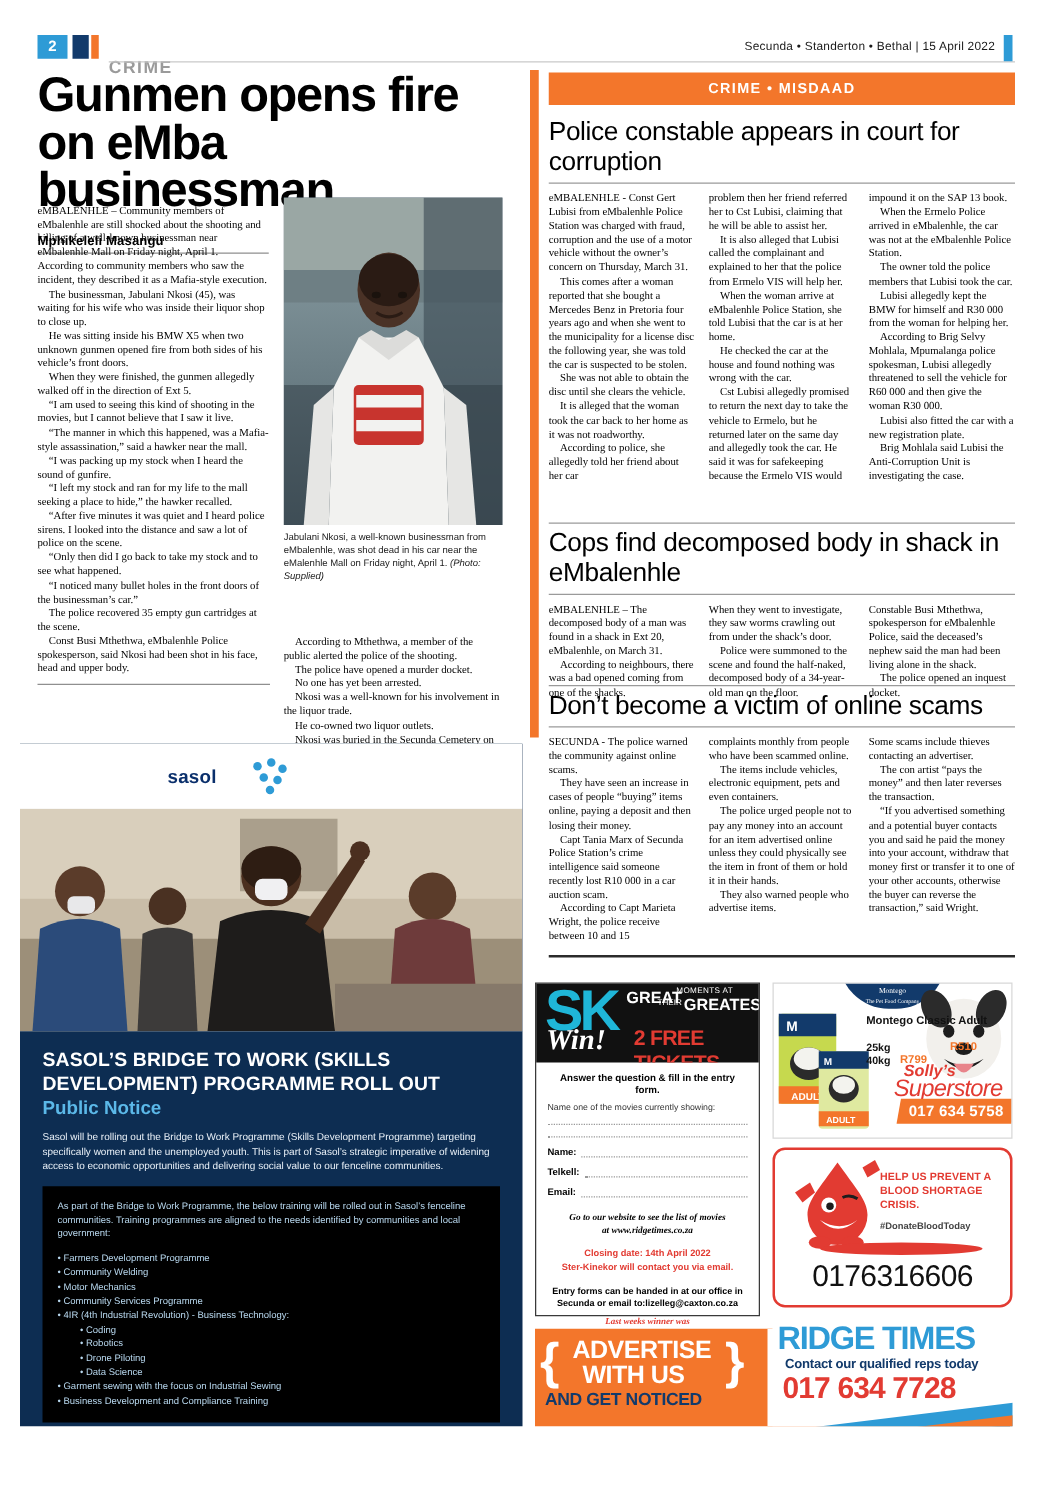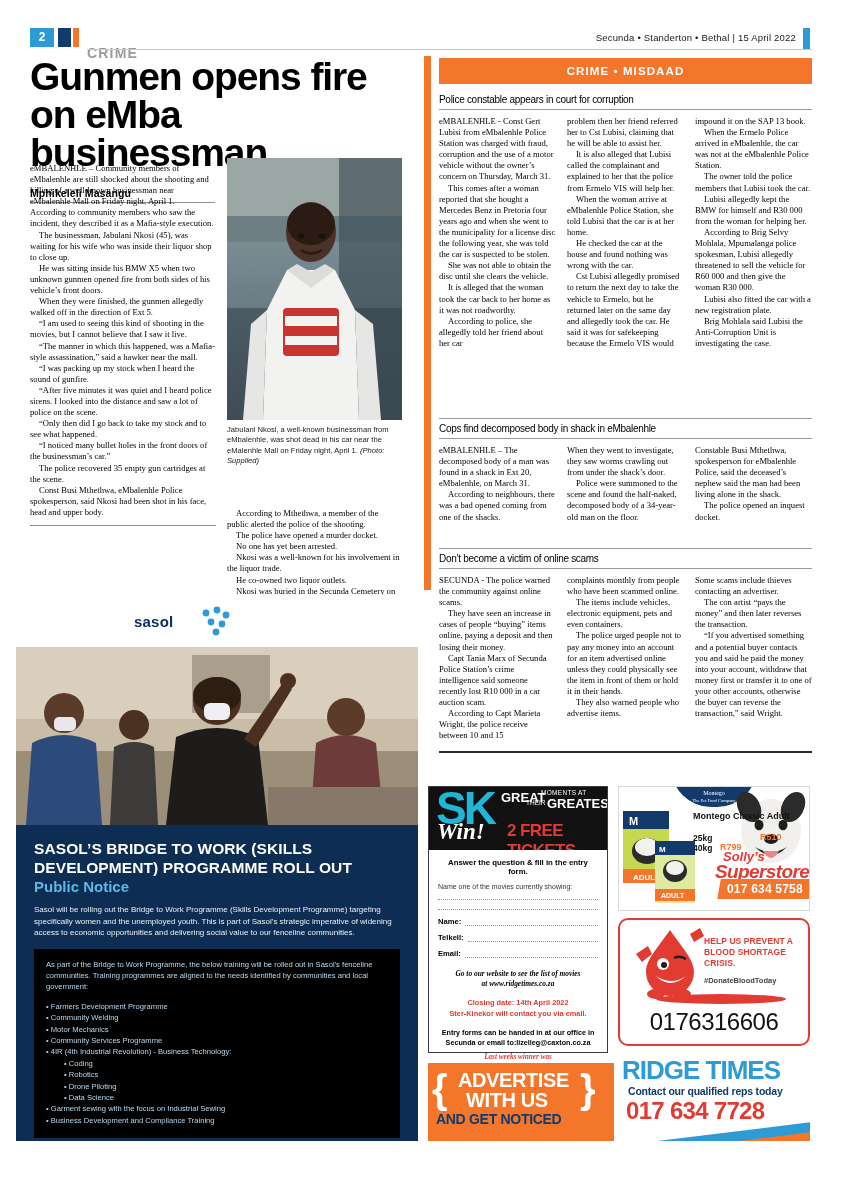--- a/index.html
+++ b/index.html
@@ -73,21 +73,21 @@
   .rightpkg { position:absolute; left:424px; top:56px; width:388px; }
   .orange-stripe { position:absolute; left:0; top:0; width:7px; height:534px; background:#f3762b; }
   .crime-banner {
     position:absolute; left:15px; top:2px; width:373px; height:26px;
     background:#f3762b; color:#fff;
     font-family:"Liberation Sans",sans-serif; font-weight:700; font-size:11.5px;
     letter-spacing:1.1px; text-align:center; line-height:26px;
   }
   .sub-head {
     font-family:"Liberation Sans",sans-serif; font-weight:400;
-    font-size:10px; color:#000; letter-spacing:-.3px;
+    font-size:21px; color:#000; letter-spacing:-.3px;
   }
   .threecol { display:flex; gap:11px; margin-top:6px; }
   .threecol > div { width:119px; }
 
   .hr-thin { height:1px; background:#9a9a9a; }
   .hr-thick { height:2px; background:#2b2b2b; }
 
   
   .sasol-ad {
     position:absolute; left:16px; top:595px; width:402px; height:546px;
@@ -286,21 +286,21 @@
     position:absolute; left:101px; top:55px;
     font-family:"Liberation Sans",sans-serif; font-weight:700; font-size:9px; color:#f3762b;
   }
   .mt-solly {
     position:absolute; left:104px; top:62px;
     font-family:"Liberation Sans",sans-serif; font-weight:700; font-style:italic;
     font-size:13px; color:#e23b32;
   }
   .mt-super {
     position:absolute; left:96px; top:74px;
-    font-family:"Liberation Sans",sans-serif; font-weight:700; font-style:italic;
+    font-family:"Liberation Sans",sans-serif; font-weight:400; font-style:italic;
     font-size:19px; color:#e23b32; letter-spacing:-.6px;
   }
   .mt-phone {
     position:absolute; left:108px; top:95px;
     font-family:"Liberation Sans",sans-serif; font-weight:700; font-size:12px;
     color:#fff; letter-spacing:.2px;
   }
   .mt-phone-bg {
     position:absolute; left:100px; top:92px; width:92px; height:20px;
     background:#f3762b; transform:skewX(-10deg);
@@ -387,20 +387,21 @@
   <div class="lead-cols">
     <div class="lead-col-left">
       <p class="body noind">eMBALENHLE – Community members of eMbalenhle are still shocked about the shooting and killing of a well-known businessman near eMbalenhle Mall on Friday night, April 1.</p>
       <p class="body noind">According to community members who saw the incident, they described it as a Mafia-style execution.</p>
       <p class="body">The businessman, Jabulani Nkosi (45), was waiting for his wife who was inside their liquor shop to close up.</p>
       <p class="body">He was sitting inside his BMW X5 when two unknown gunmen opened fire from both sides of his vehicle’s front doors.</p>
       <p class="body">When they were finished, the gunmen allegedly walked off in the direction of Ext 5.</p>
       <p class="body">“I am used to seeing this kind of shooting in the movies, but I cannot believe that I saw it live.</p>
       <p class="body">“The manner in which this happened, was a Mafia-style assassination,” said a hawker near the mall.</p>
       <p class="body">“I was packing up my stock when I heard the sound of gunfire.</p>
+      <p class="body">“I left my stock and ran for my life to the mall seeking a place to hide,” the hawker recalled.</p>
       <p class="body">“After five minutes it was quiet and I heard police sirens. I looked into the distance and saw a lot of police on the scene.</p>
       <p class="body">“Only then did I go back to take my stock and to see what happened.</p>
       <p class="body">“I noticed many bullet holes in the front doors of the businessman’s car.”</p>
       <p class="body">The police recovered 35 empty gun cartridges at the scene.</p>
       <p class="body">Const Busi Mthethwa, eMbalenhle Police spokesperson, said Nkosi had been shot in his face, head and upper body.</p>
       <div class="col-rule"></div>
     </div>
 
     <div class="lead-photo-wrap">
       <div class="lead-photo">

